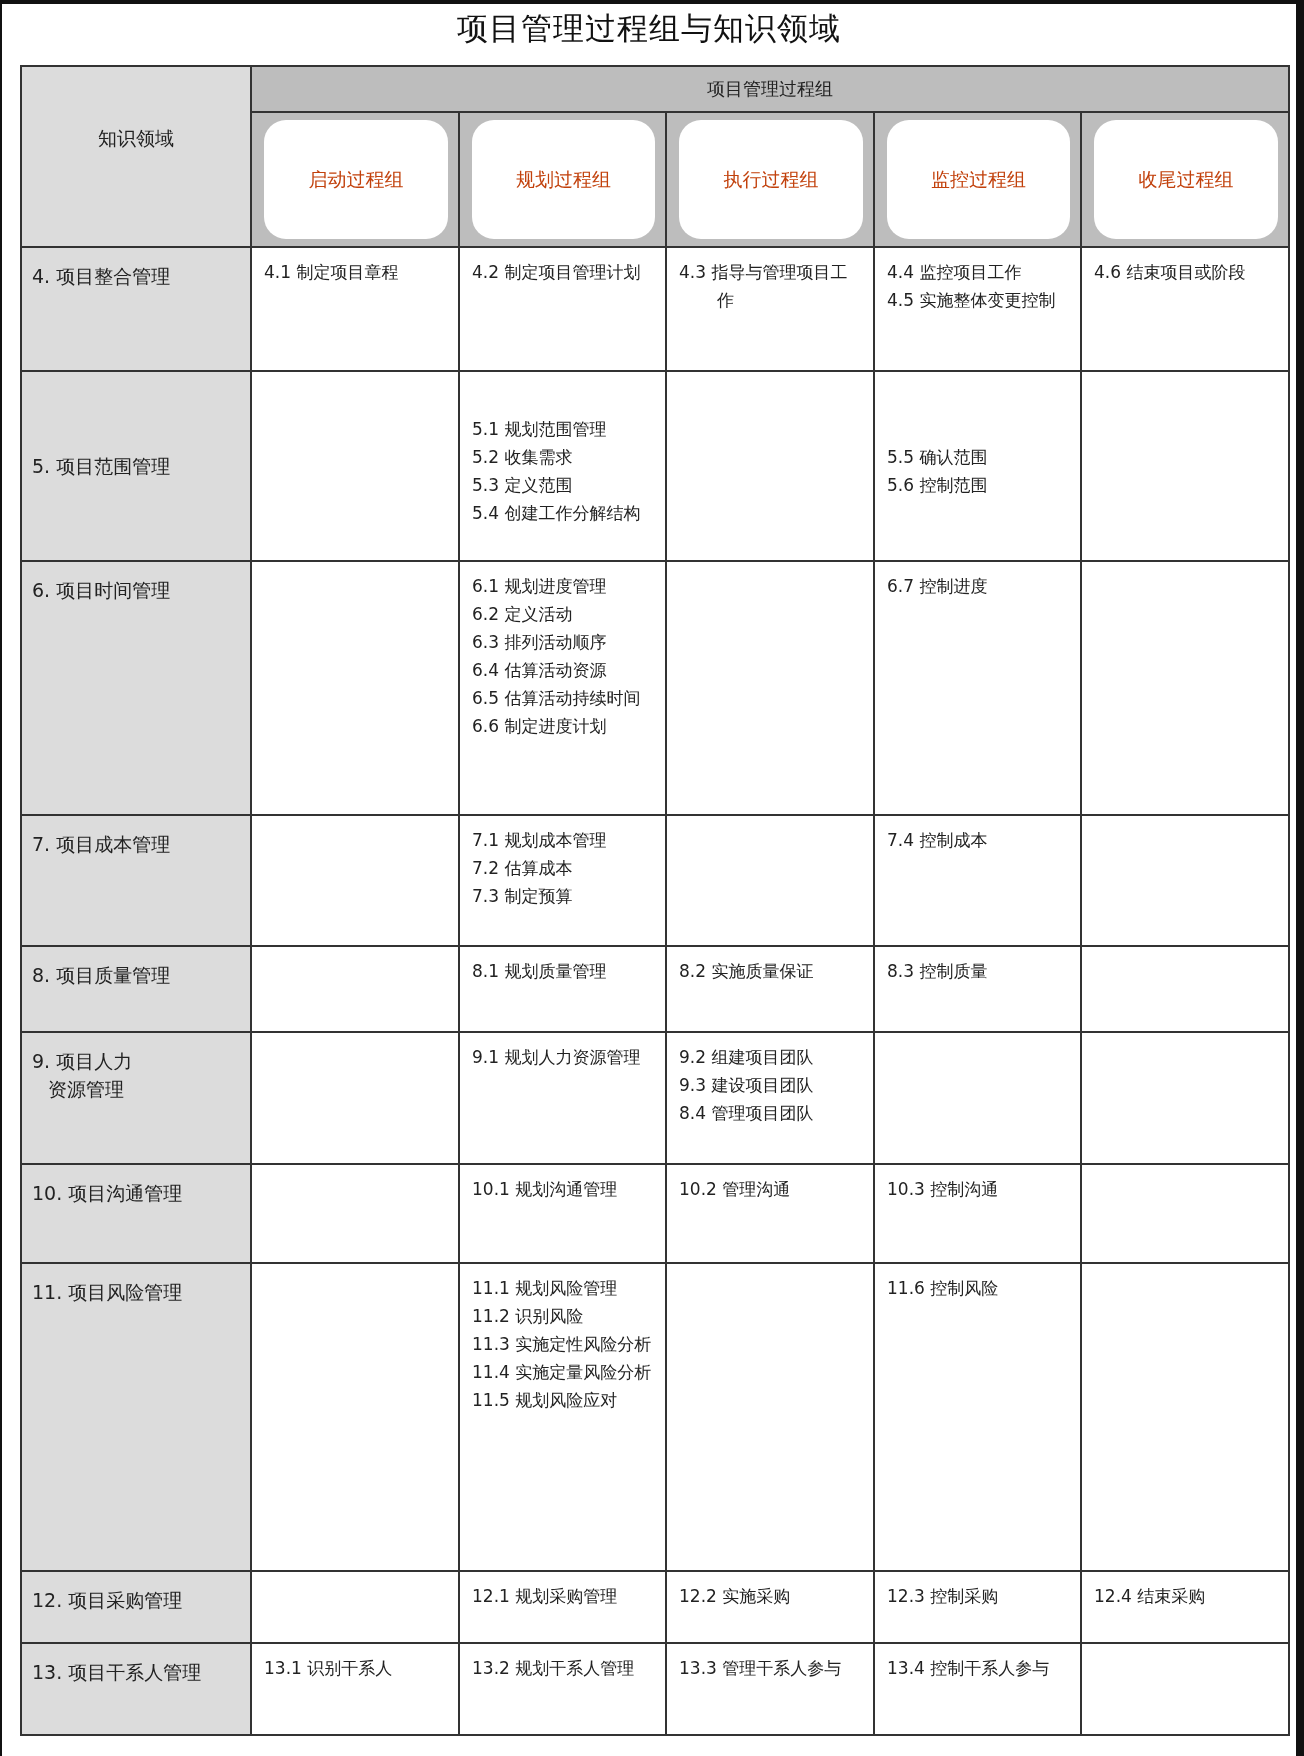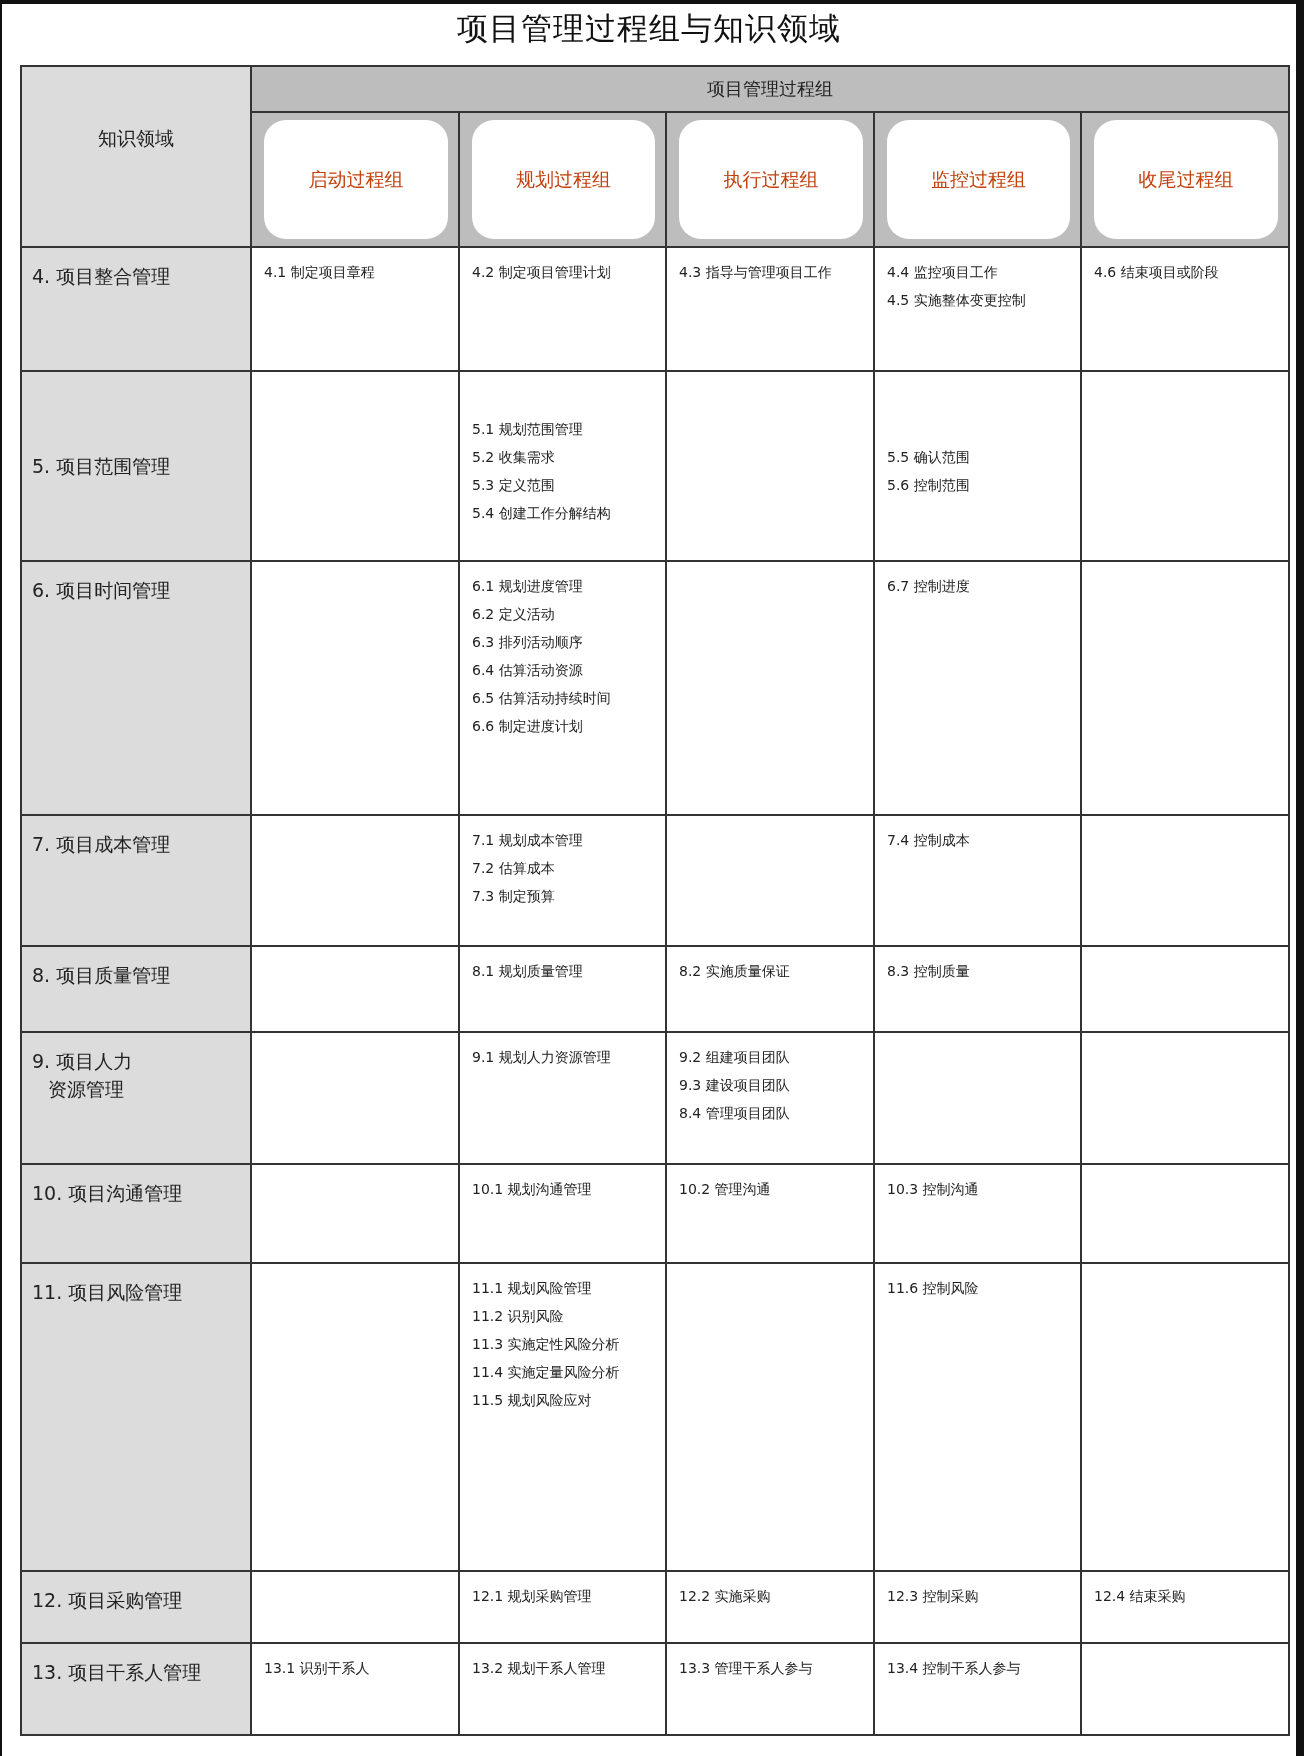--- a/index.html
+++ b/index.html
@@ -31,21 +31,21 @@
   }
   .ph { background: #bdbdbd; height: 133px; vertical-align: middle !important; }
   .pill {
     margin: 6px 10px 6px 12px; height: 119px; background: #fff; border-radius: 22px;
     display: flex; align-items: center; justify-content: center; font-size: 19px; color: #c2410c;
   }
   .ka {
     background: #dcdcdc; font-size: 19px; padding: 14px 0 0 10px !important; line-height: 28px;
   }
   .ka.mid { vertical-align: middle !important; padding-top: 0 !important; }
-  .cell { background: #fff; font-size: 14px; line-height: 28px; padding: 10px 10px 0 12px !important; }
+  .cell { background: #fff; font-size: 17px; line-height: 28px; padding: 10px 10px 0 12px !important; }
   .item { display: block; padding-left: 38px; text-indent: -38px; }
   .item.w2 { padding-left: 50px; text-indent: -50px; }
 </style>
 </head>
 <body>
 
 <div class="page">
   <div class="title">项目管理过程组与知识领域</div>
 
   <table class="grid">

